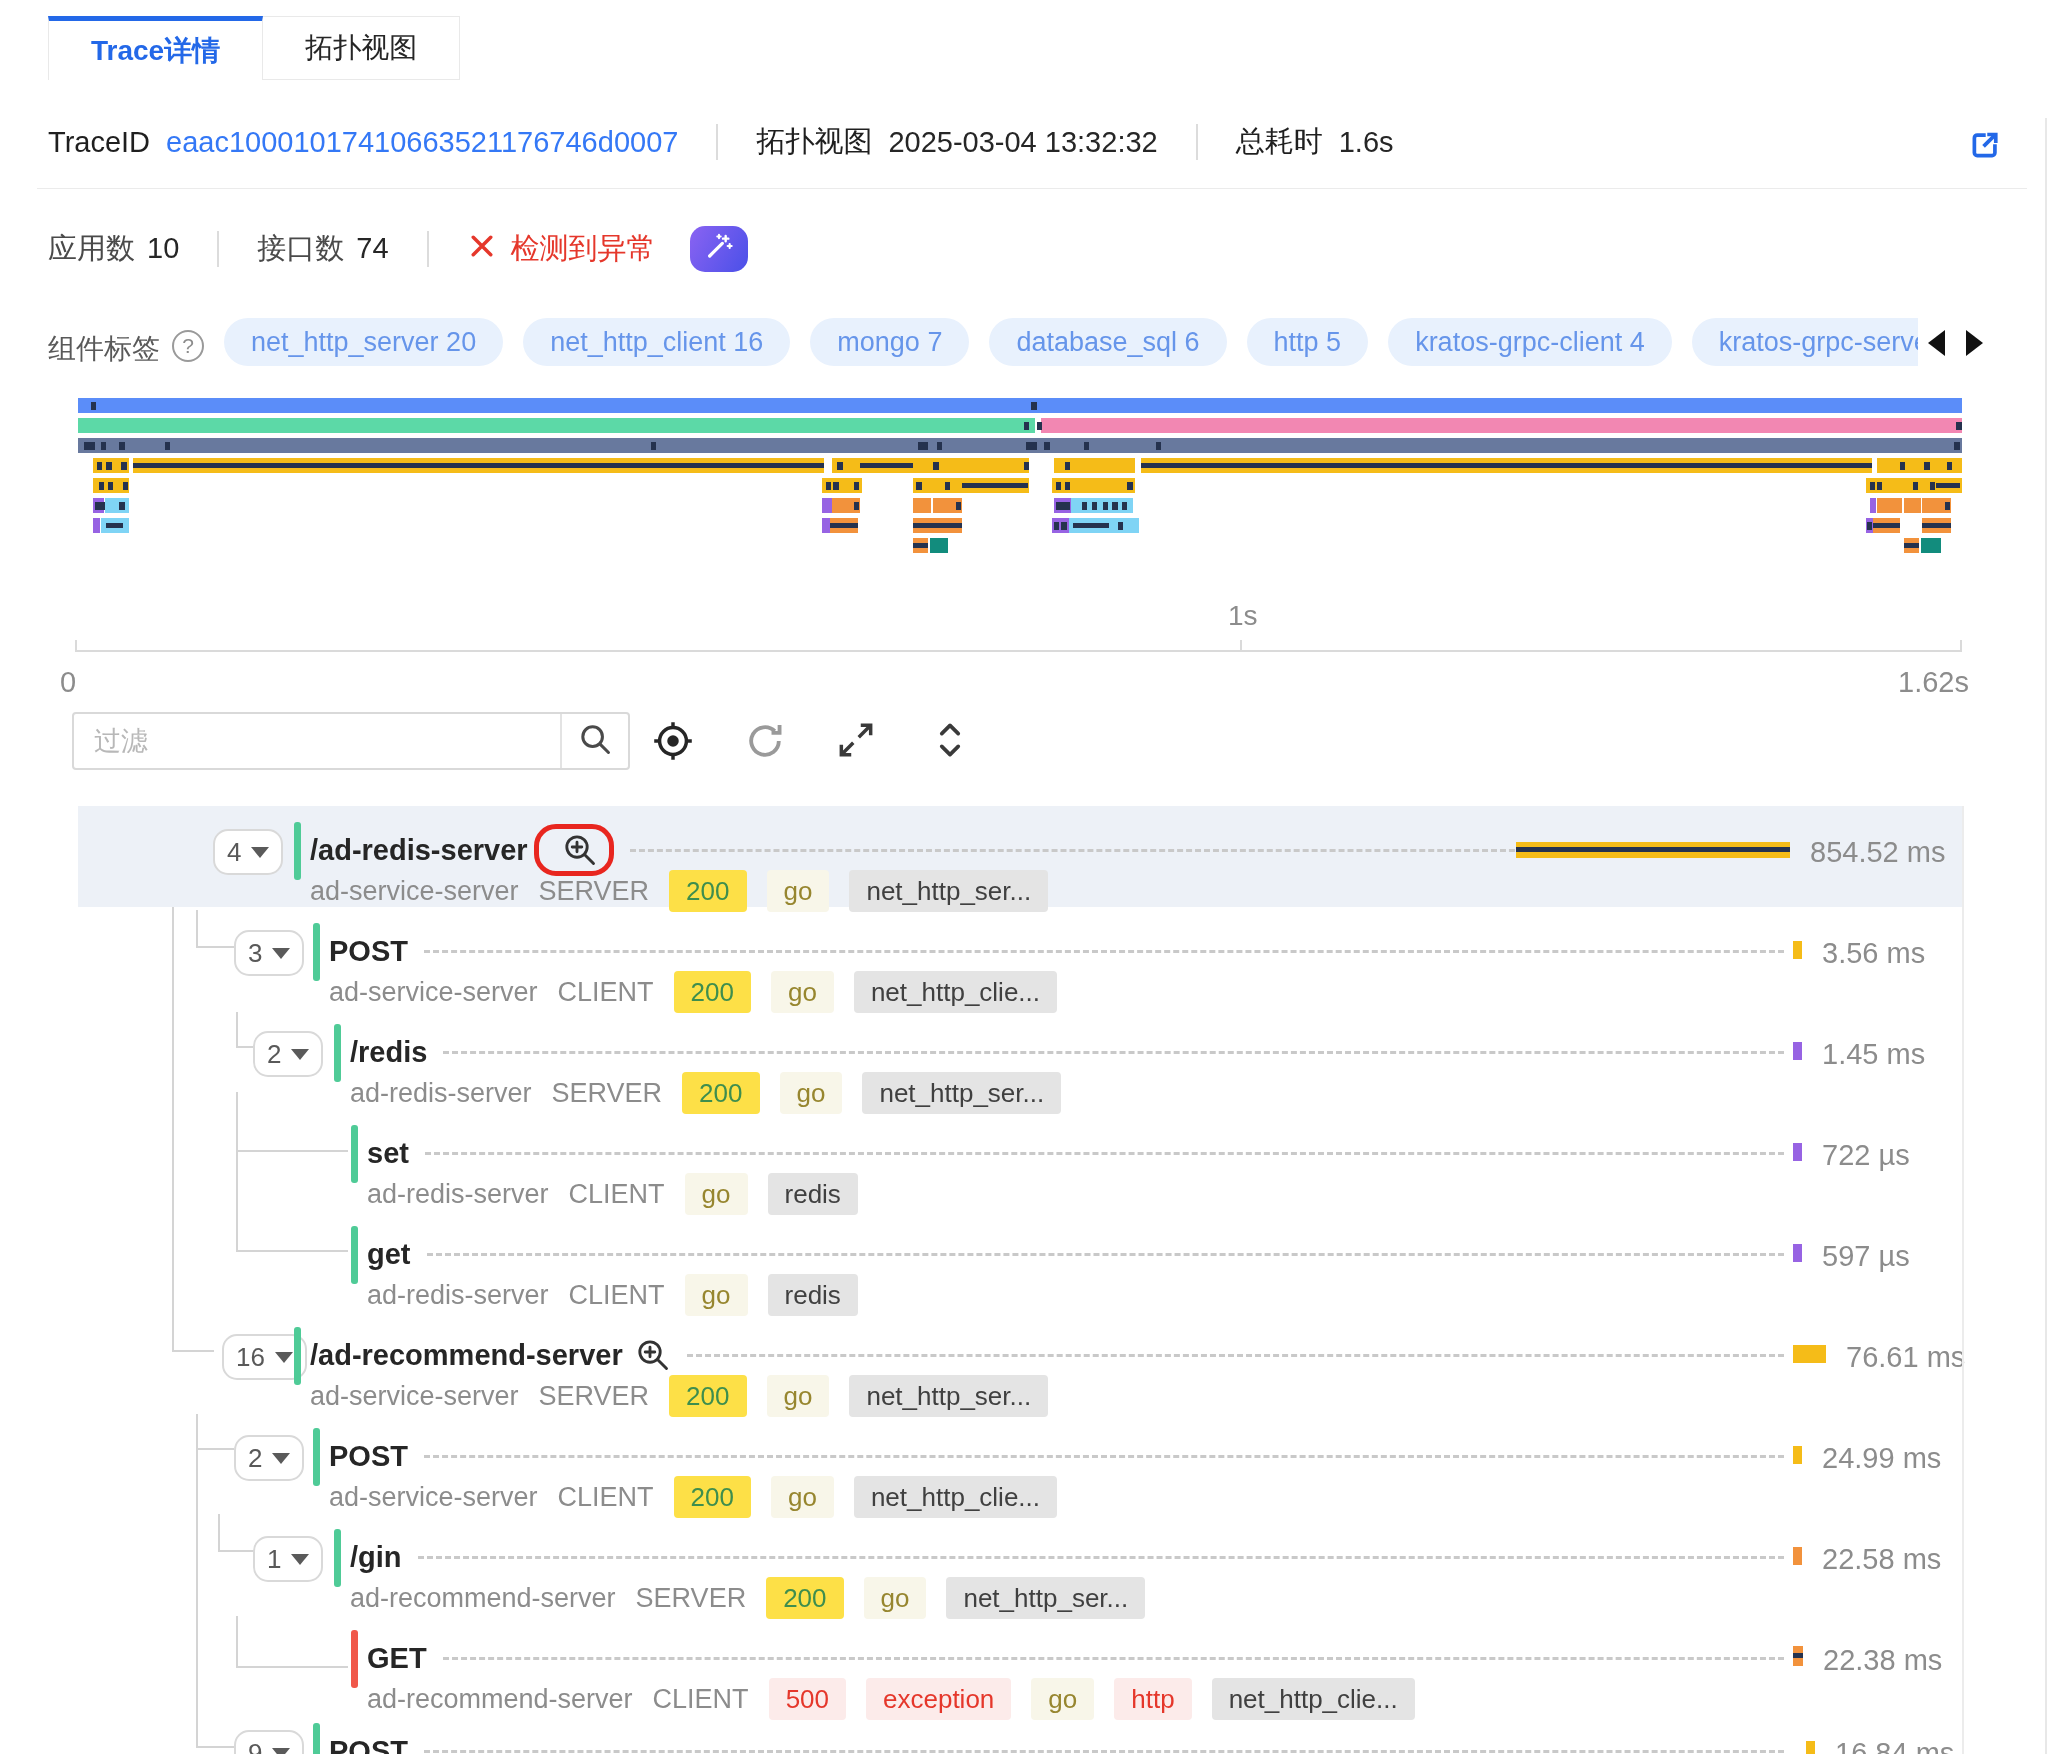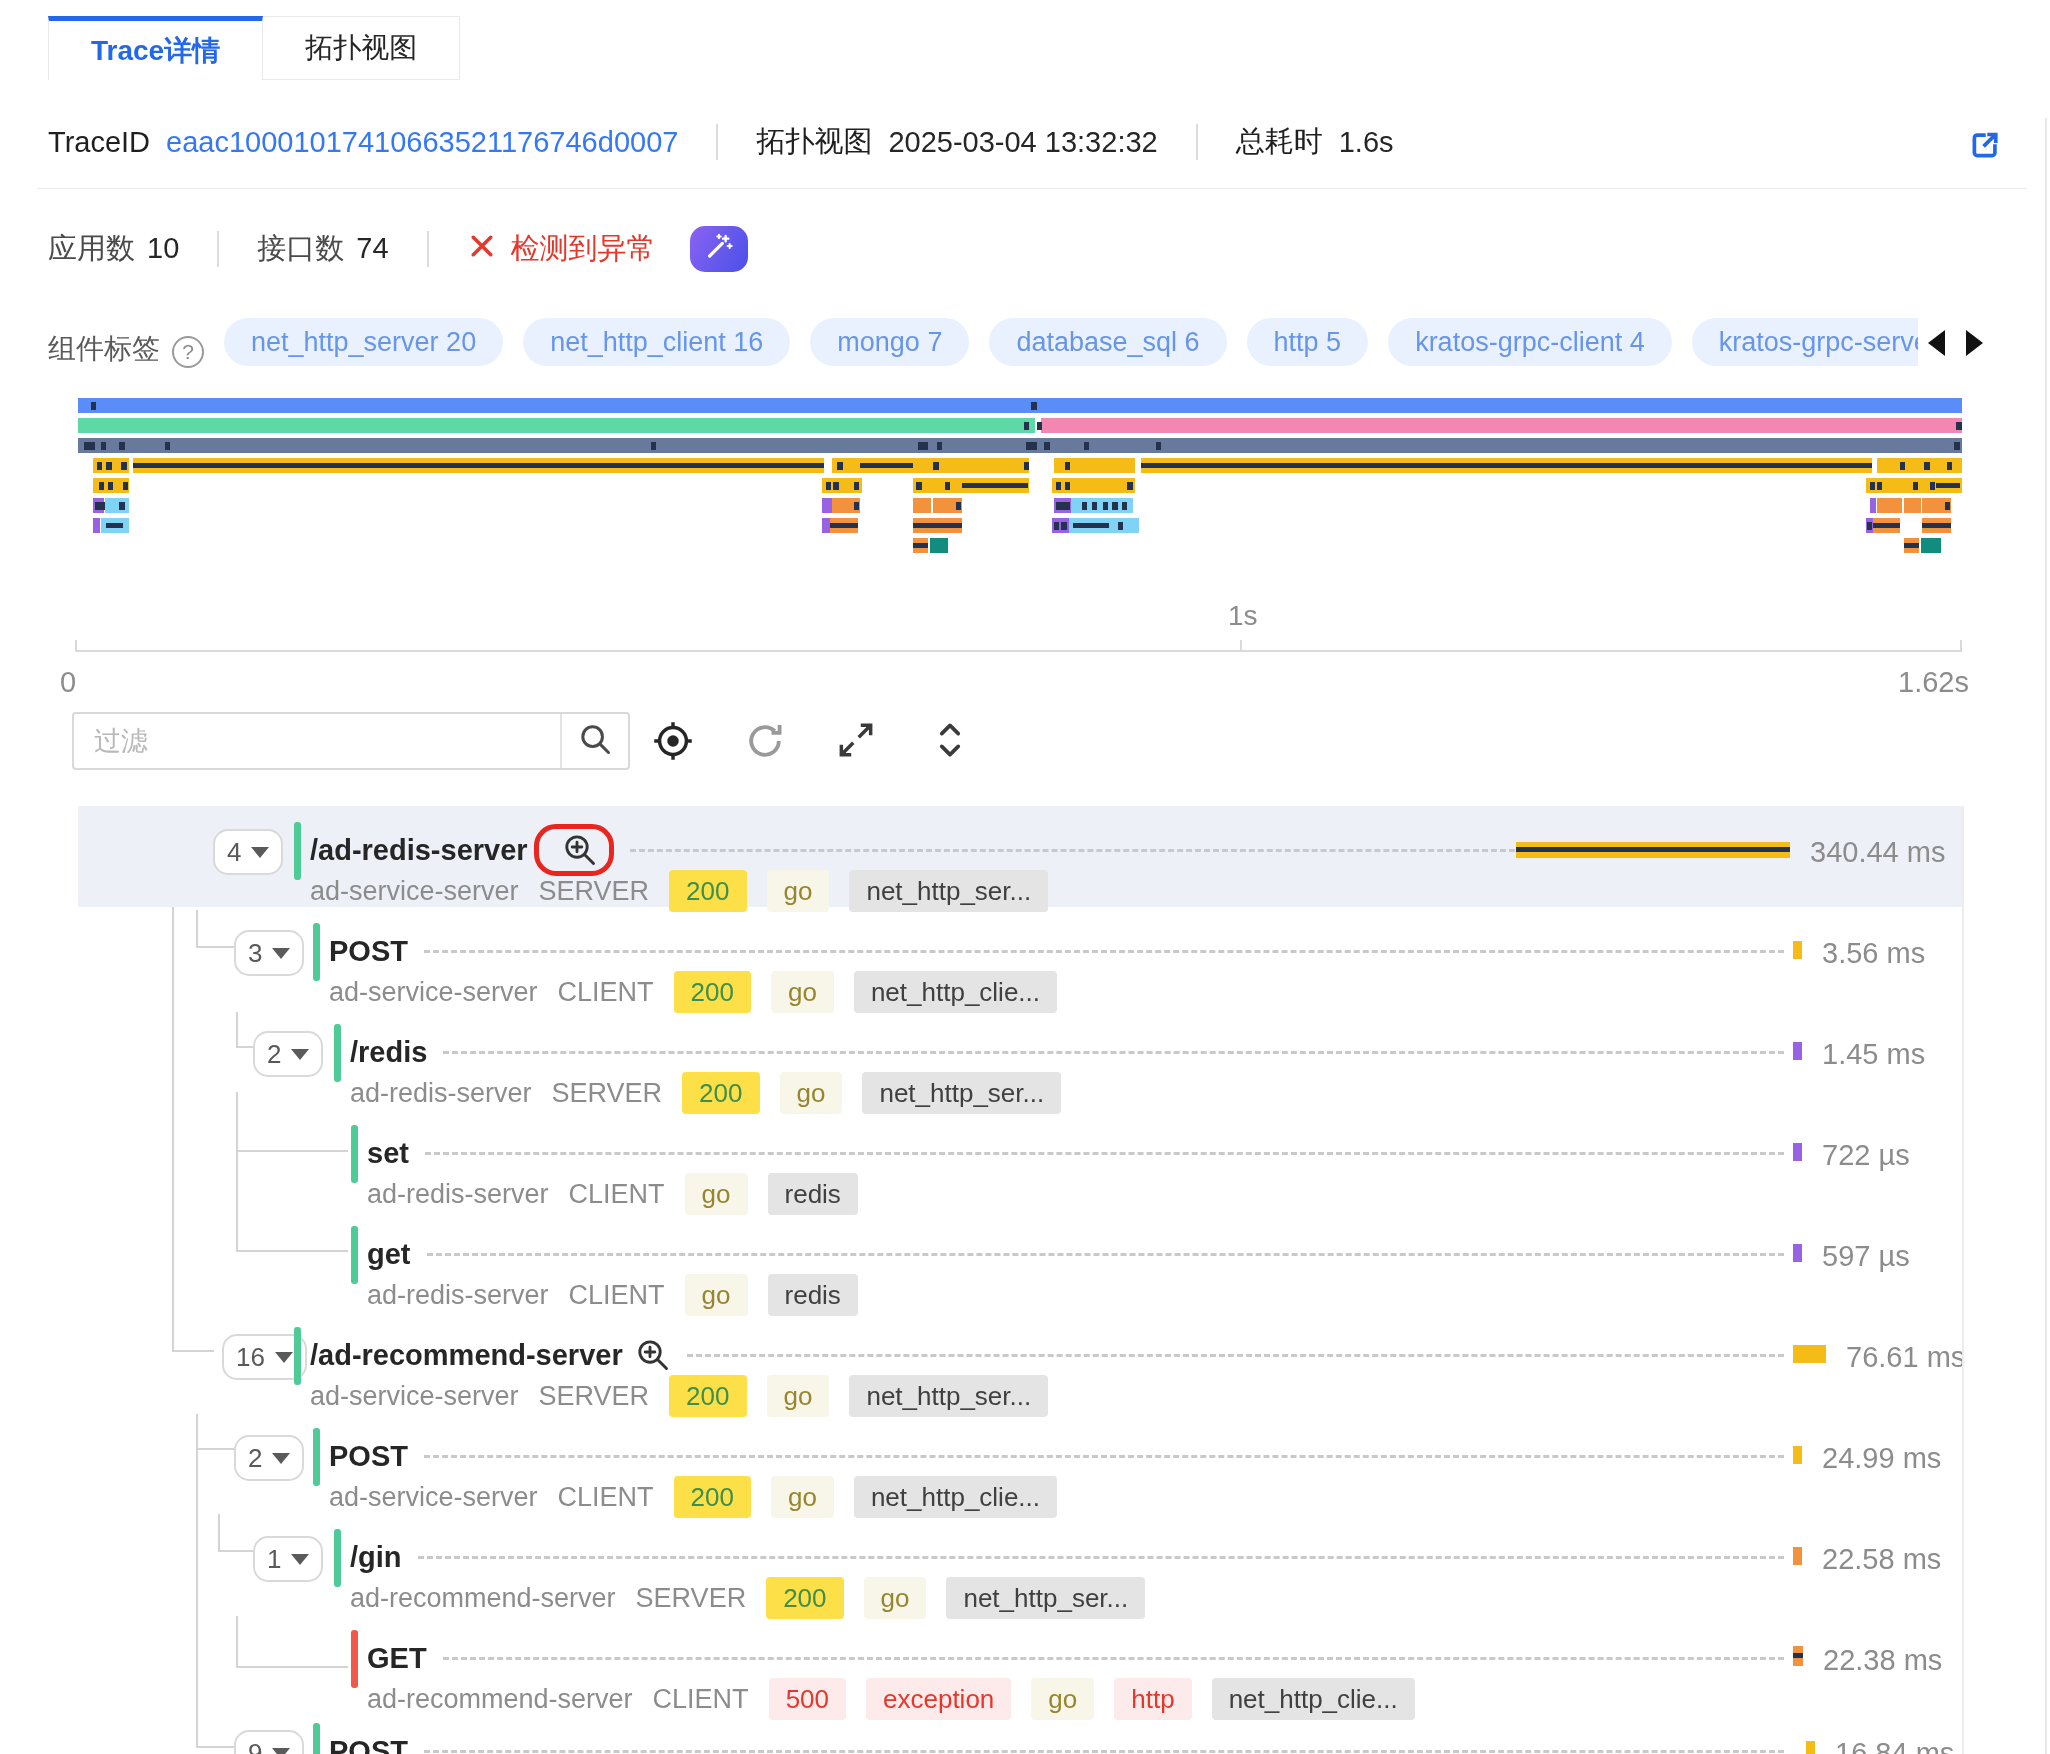--- a/index.html
+++ b/index.html
@@ -20,21 +20,21 @@
   .ext-btn{position:absolute;left:1968px;top:128px;cursor:pointer;}
   .hdiv{position:absolute;left:37px;top:188px;width:1990px;height:1px;background:#ebebeb;}
   
   .stats{position:absolute;left:48px;top:226px;display:flex;align-items:center;font-size:29px;color:#4a4a4a;}
   .stat .num{margin-left:12px;color:#262626;}
   .anomaly{display:flex;align-items:center;color:#E5372B;gap:14px;}
   .wand{width:58px;height:46px;border-radius:15px;margin-left:34px;cursor:pointer;
         background:linear-gradient(120deg,#8A63F2 0%,#4A50E8 100%);
         display:flex;align-items:center;justify-content:center;}
   
-  .tagrow-label{position:absolute;left:48px;top:330px;font-size:28px;color:#595959;display:flex;align-items:flex-end;gap:12px;}
+  .tagrow-label{position:absolute;left:48px;top:330px;font-size:28px;color:#595959;display:flex;align-items:flex-start;gap:12px;}
   .help{width:32px;height:32px;border-radius:50%;border:2px solid #9a9a9a;color:#8c8c8c;
         display:flex;align-items:center;justify-content:center;font-size:21px;box-sizing:border-box;cursor:pointer;}
   .tags-scroller{position:absolute;left:224px;top:318px;width:1694px;height:52px;overflow:hidden;white-space:nowrap;}
   .pill{display:inline-flex;align-items:center;height:48px;padding:0 27px;border-radius:25px;
         background:#E8F1FD;color:#6695EA;font-size:27px;margin-right:20px;cursor:pointer;}
   .arrow{position:absolute;top:330px;width:0;height:0;border-top:13px solid transparent;border-bottom:13px solid transparent;cursor:pointer;}
   .arrow.left{left:1928px;border-right:17px solid #111;}
   .arrow.right{left:1966px;border-left:17px solid #111;}
   
   .flame{position:absolute;left:78px;top:398px;width:1884px;height:160px;}
@@ -365,21 +365,21 @@
         <div class="subline" style="left: 232px;">
           <span>ad-service-server</span>
           <span>SERVER</span>
           <span class="sbadge success">200</span>
           <span class="sbadge go">go</span>
           <span class="sbadge gray">net_http_ser...</span>
         </div>
         <div class="durbar" style="left: 1438px; top: 36px; width: 274px; height: 16px; background: rgb(245, 188, 24);">
           <div class="stripe"></div>
         </div>
-        <span class="dur" style="left: 1732px;">340.44 ms</span>
+        <span class="dur" style="left: 1732px;">854.52 ms</span>
       </div>
       <div class="row" style="top: 907px;">
         <div class="cbadge" style="left: 156px;">
           <span>3</span>
           <span class="caret"></span>
         </div>
         <div class="vbar green" style="left: 235px;"></div>
         <div class="tline" style="left: 251px;">
           <span class="ttl">POST</span>
           <span class="leader"></span>

